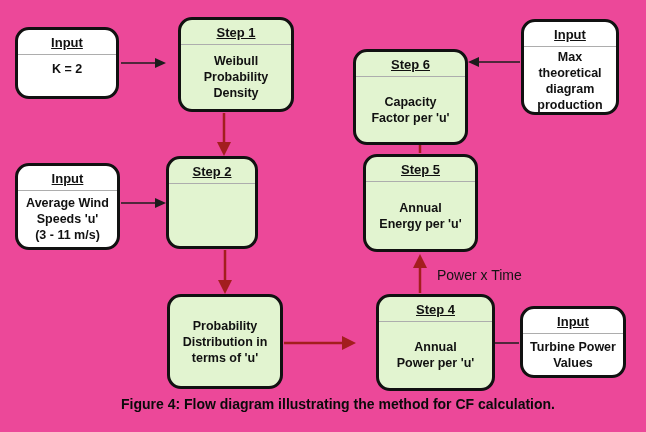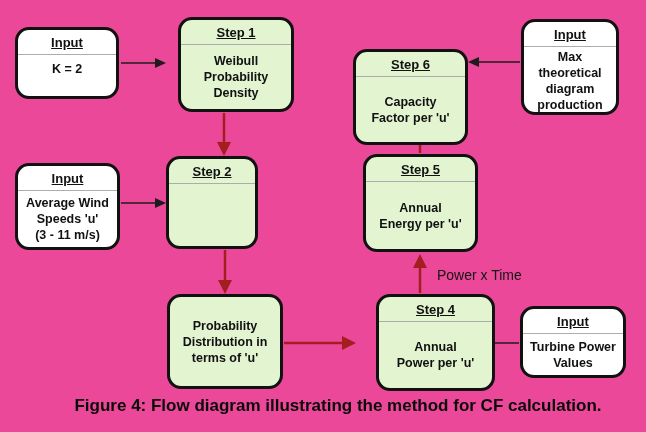--- a/index.html
+++ b/index.html
@@ -37,21 +37,21 @@
   .arrows{position:absolute;left:0;top:0;width:646px;height:432px;pointer-events:none;}
   .arrow-black-line{stroke:var(--c-arrow-black);stroke-width:1.7;}
   .arrow-black-head{fill:var(--c-arrow-black);stroke:none;}
   .arrow-red-line{stroke:var(--c-arrow-red);stroke-width:2.5;}
   .arrow-red-head{fill:var(--c-arrow-red);stroke:none;}
   .float-label{
     position:absolute;font-size:14px;font-weight:normal;color:#141414;white-space:nowrap;
   }
   .caption{
     position:absolute;left:30px;width:616px;top:396px;text-align:center;
-    font-size:17px;font-weight:bold;color:#0a0a0a;
+    font-size:14px;font-weight:bold;color:#0a0a0a;
   }
 </style>
 </head>
 <body>
 
 <div class="canvas">
 
   <svg class="arrows" viewBox="0 0 646 432">
     <g>
       <line class="arrow-black-line" x1="121" y1="63" x2="157" y2="63"></line>

